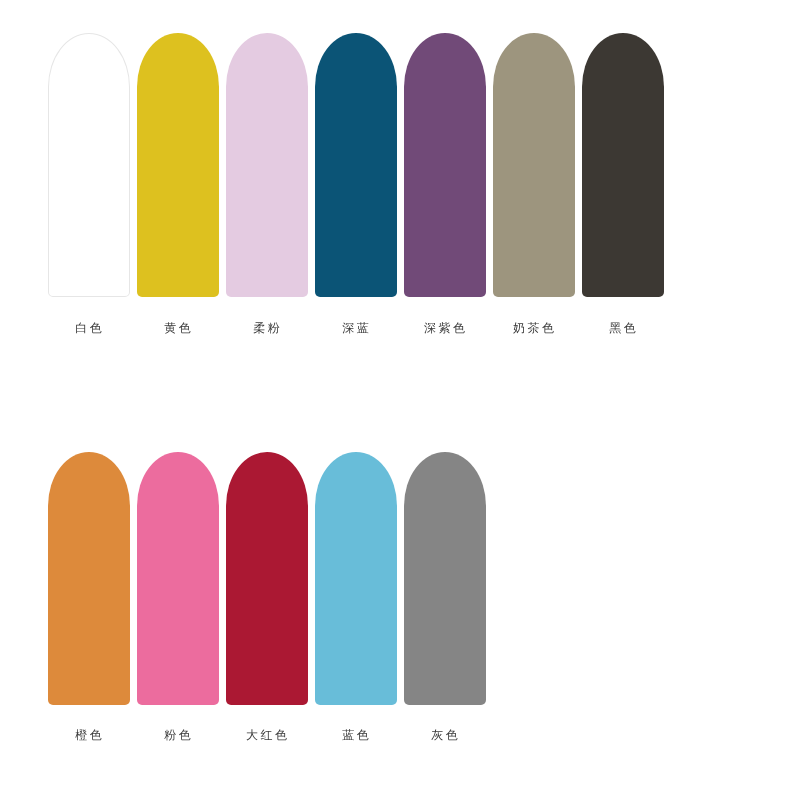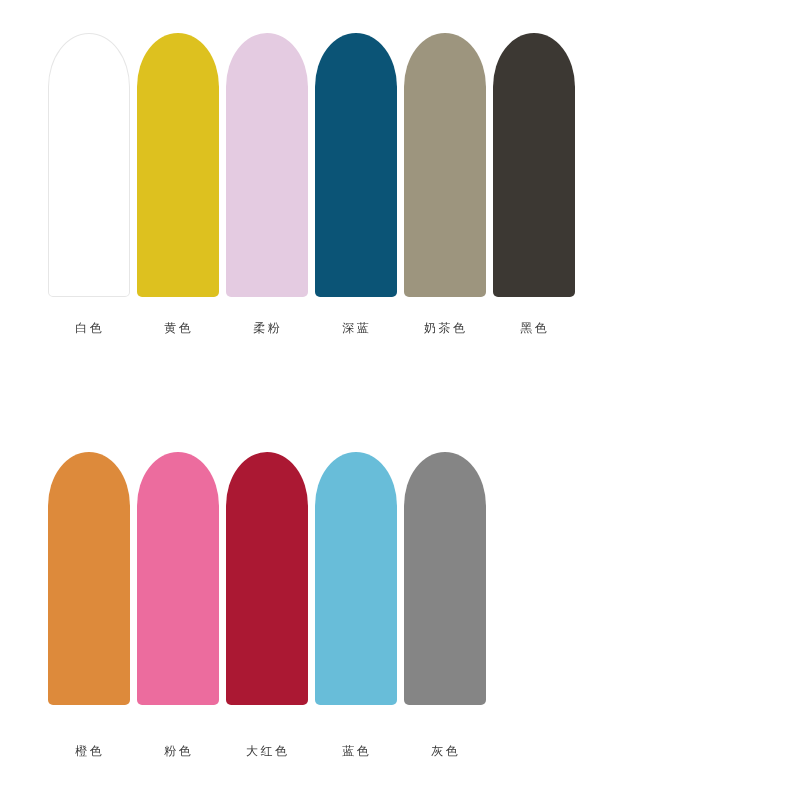--- a/index.html
+++ b/index.html
@@ -63,21 +63,21 @@
     font-size: 12px;
     line-height: 16px;
     color: #3a3a3a;
     letter-spacing: 2.5px;
     text-indent: 2.5px;
     white-space: nowrap;
     font-family: "Liberation Serif", "DejaVu Serif", serif;
   }
 
   .row-2 .swatch-label {
-    margin-top: 38px;
+    margin-top: 22px;
   }
 </style>
 </head>
 <body>
 
 <div class="palette">
 
   <div class="swatch-row row-1">
     <div class="swatch-cell">
       <div class="swatch-chip outlined" style="background-color: rgb(255, 255, 255);"></div>
@@ -87,20 +87,24 @@
       <div class="swatch-chip" style="background-color: rgb(221, 193, 31);"></div>
       <div class="swatch-label">黄色</div>
     </div>
     <div class="swatch-cell">
       <div class="swatch-chip" style="background-color: rgb(228, 203, 225);"></div>
       <div class="swatch-label">柔粉</div>
     </div>
     <div class="swatch-cell">
       <div class="swatch-chip" style="background-color: rgb(11, 84, 118);"></div>
       <div class="swatch-label">深蓝</div>
+    </div>
+    <div class="swatch-cell">
+      <div class="swatch-chip" style="background-color: rgb(113, 74, 120);"></div>
+      <div class="swatch-label">深紫色</div>
     </div>
     <div class="swatch-cell">
       <div class="swatch-chip" style="background-color: rgb(157, 149, 126);"></div>
       <div class="swatch-label">奶茶色</div>
     </div>
     <div class="swatch-cell">
       <div class="swatch-chip" style="background-color: rgb(60, 56, 51);"></div>
       <div class="swatch-label">黑色</div>
     </div>
   </div>

